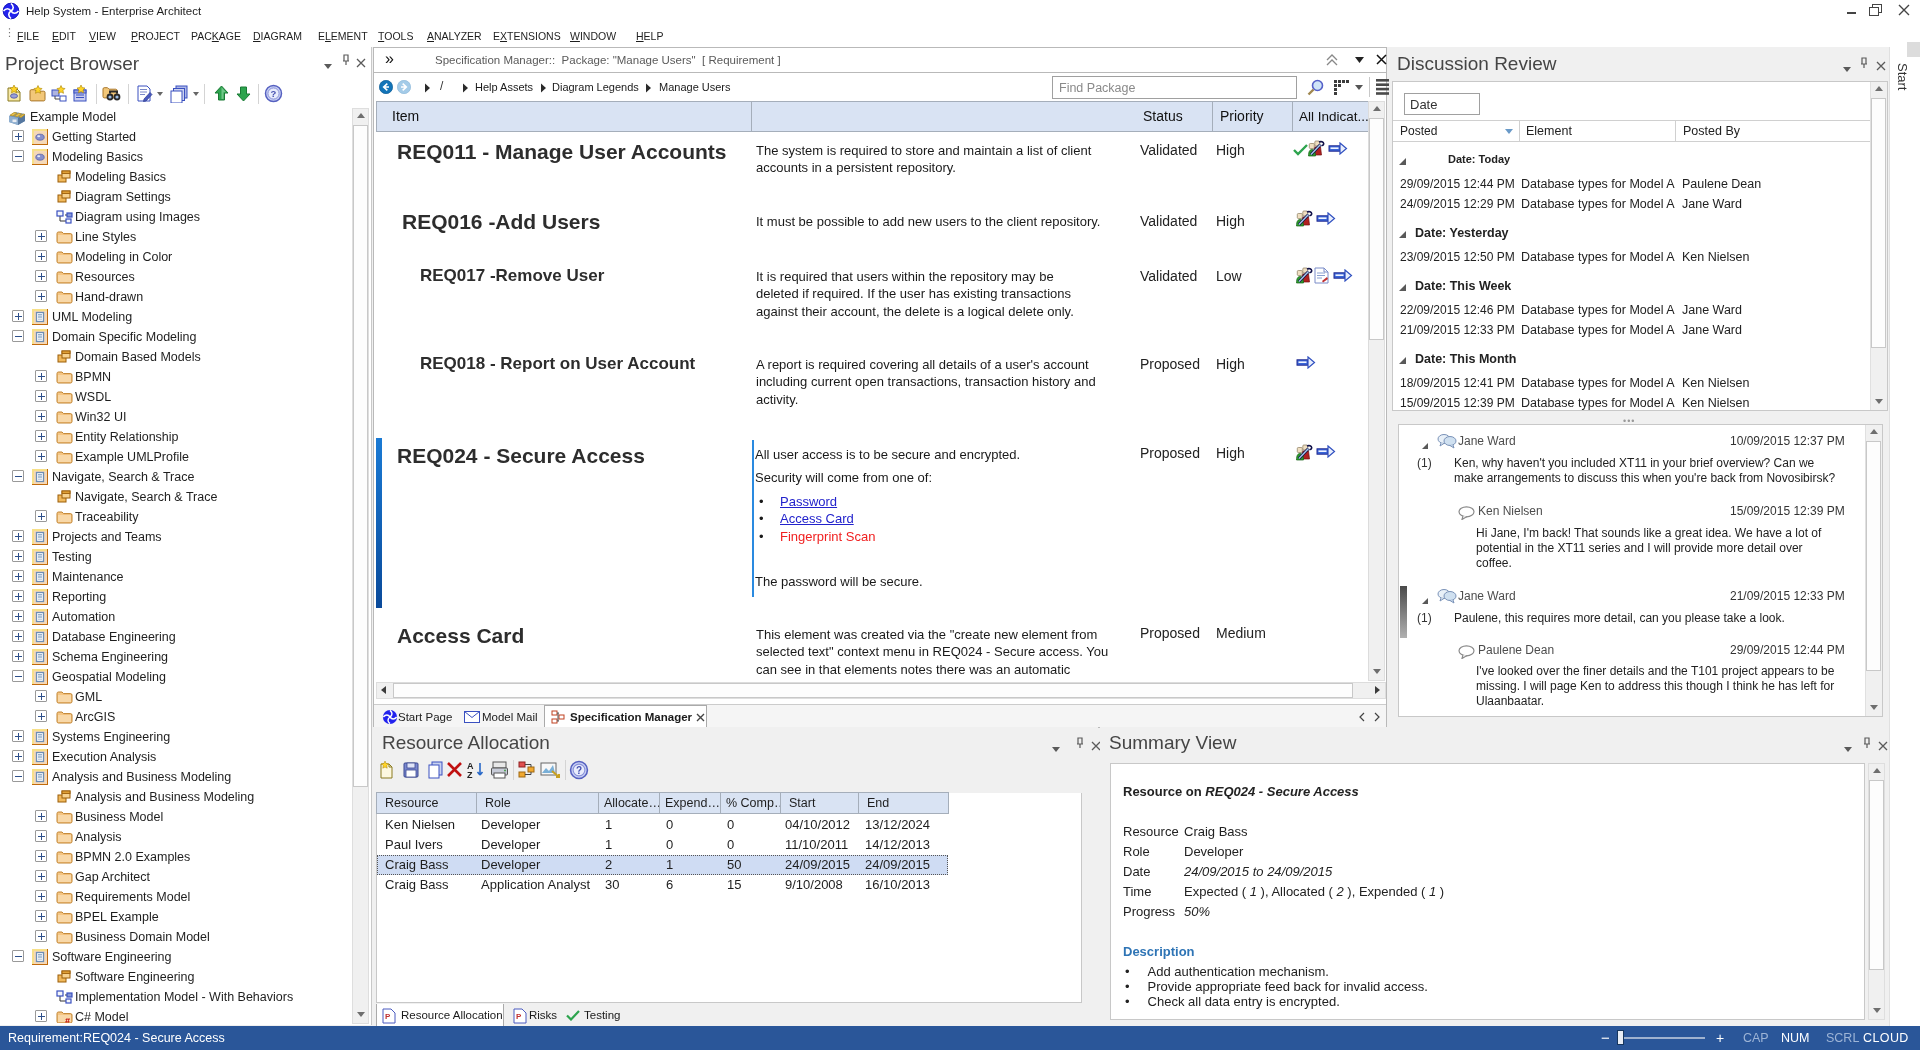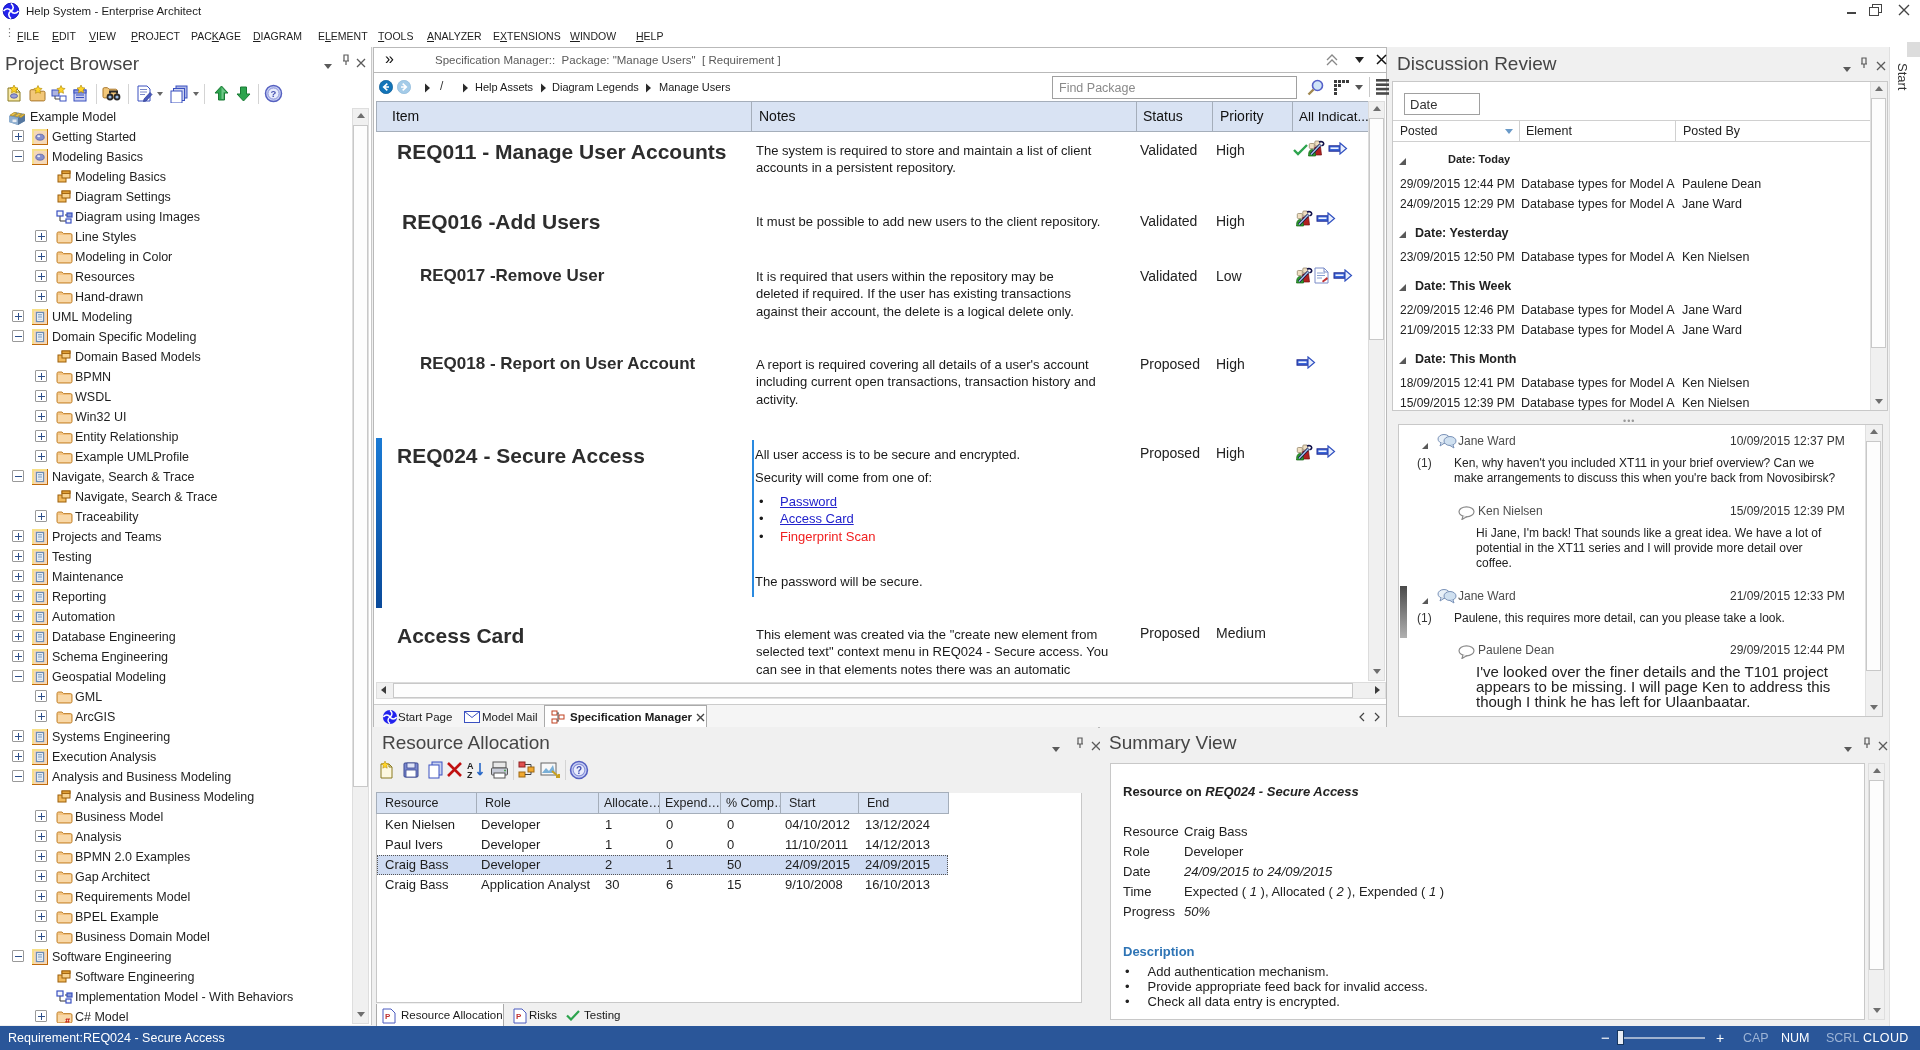--- a/index.html
+++ b/index.html
@@ -730,21 +730,20 @@
  <g fill="#4a4a4a">
           <rect x="0" y="1" width="17" height="2.6"></rect>
           <rect x="0" y="5.4" width="17" height="2.6"></rect>
           <rect x="0" y="9.8" width="17" height="2.6"></rect>
           <rect x="0" y="14.2" width="17" height="2.6"></rect>
         </g>
 </svg>
 </div>
   <div id="sm-head">
     <div class="hc" style="left:0;width:375px;padding-left:15px;">Item</div>
-    <div class="hc" style="left:375px;width:385px;padding-left:7px;">Notes</div>
     <div class="hc" style="left:760px;width:76px;padding-left:6px;">Status</div>
     <div class="hc" style="left:836px;width:80px;padding-left:7px;">Priority</div>
     <div class="hc" style="left:916px;width:77px;border-right:none;white-space:nowrap;overflow:hidden;padding-left:6px;font-size:13.5px;">All Indicat...</div>
   </div>
   <div id="sm-body">
       <div class="reqtitle" style="left:21px;top:8px;font-size:21px;">REQ011 - Manage User Accounts</div>
       <div class="notes" style="left:380px;top:10px;width:365px;">The system is required to store and maintain a list of client<br>accounts in a persistent repository.</div>
       <div class="stat" style="left:764px;top:10px;">Validated</div>
       <div class="stat" style="left:840px;top:10px;">High</div>
       <svg class="abs" style="left:917px;top:12px" width="15" height="12" viewBox="0 0 15 12">
@@ -987,21 +986,21 @@
       <div class="abs" style="left:59px;top:164px;font-size:12px;white-space:nowrap;color:#4d4d4d;">Jane Ward</div>
       <div class="abs" style="left:331px;top:164px;font-size:12px;white-space:nowrap;color:#333;">21/09/2015 12:33 PM</div>
       <div class="abs" style="left:18px;top:186px;font-size:12px;white-space:nowrap;color:#333;">(1)</div>
       <div class="abs" style="left:55px;top:186px;width:395px;font-size:12px;line-height:15.2px;color:#222;">Paulene, this requires more detail, can you please take a look.</div>
       <svg class="abs" style="left:59px;top:220px" width="17" height="14" viewBox="0 0 17 14">
  <ellipse cx="8.5" cy="5.8" rx="7.5" ry="5" fill="#fff" stroke="#8a8a8a" stroke-width="1.2"></ellipse>
  <path d="M5 10 L4 13.5 L9 10.6" fill="#fff" stroke="#8a8a8a" stroke-width="1.2"></path>
 </svg>
       <div class="abs" style="left:79px;top:218px;font-size:12px;white-space:nowrap;color:#4d4d4d;">Paulene Dean</div>
       <div class="abs" style="left:331px;top:218px;font-size:12px;white-space:nowrap;color:#333;">29/09/2015 12:44 PM</div>
-      <div class="abs" style="left:77px;top:239px;width:375px;font-size:15px;line-height:15.2px;color:#222;">I've looked over the finer details and the T101 project appears to be missing. I will page Ken to address this though I think he has left for Ulaanbaatar.</div>
+      <div class="abs" style="left:77px;top:239px;width:375px;font-size:12px;line-height:15.2px;color:#222;">I've looked over the finer details and the T101 project appears to be missing. I will page Ken to address this though I think he has left for Ulaanbaatar.</div>
       <div class="sb-v" style="right:0px;top:0px;height:291px;border:none;border-left:1px solid #e0e0e0;">
  <div class="sb-btn" style="top:0">
           <span class="arr up"></span>
         </div>
  <div class="sb-thumb-v" style="top:16px;height:230px;"></div>
  <div class="sb-btn" style="bottom:0">
           <span class="arr dn"></span>
         </div>
       </div>
     </div>

